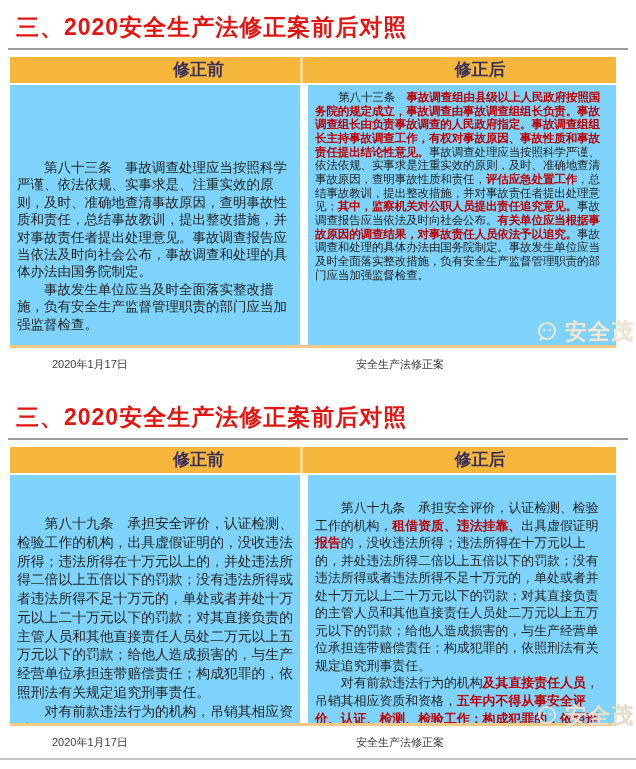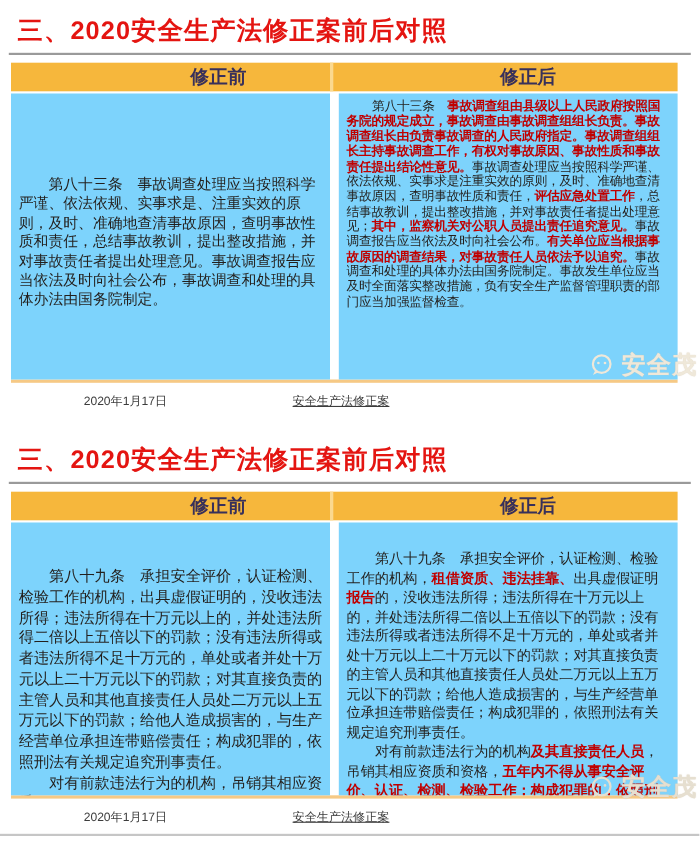--- a/index.html
+++ b/index.html
@@ -86,23 +86,23 @@
 
   .slide-footer {
     width: 616px;
     margin-top: 9px;
     display: flex;
     align-items: center;
     font-size: 11px;
     color: #3c3c3c;
     padding: 0 2px 0 4px;
   }
-  .slide-footer .f-date { width: 200px; text-align: center; }
+  .slide-footer .f-date { width: 200px; text-align: left; margin-left: 38px; }
   .slide-footer .f-page { flex: 1; text-align: center; }
-  .slide-footer .f-right { width: 200px; text-align: center; padding-right: 8px; text-decoration: underline; }
+  .slide-footer .f-right { width: 200px; text-align: right; padding-right: 8px; }
 
   .brand {
     position: absolute;
     right: 2px;
     top: 317px;
     display: flex;
     align-items: center;
     gap: 6px;
     pointer-events: none;
   }
@@ -134,20 +134,21 @@
 
       <div class="cmp-header">
         <div class="hcell before-h">修正前</div>
         <div class="hdiv"></div>
         <div class="hcell after-h">修正后</div>
       </div>
 
       <div class="cmp-body">
         <div class="col before">
             <p class="para"><span class="seg">第八十三条　事故调查处理应当按照科学严谨、依法依规、实事求是、注重实效的原则，及时、准确地查清事故原因，查明事故性质和责任，总结事故教训，提出整改措施，并对事故责任者提出处理意见。事故调查报告应当依法及时向社会公布，事故调查和处理的具体办法由国务院制定。</span></p>
+            <p class="para"><span class="seg">事故发生单位应当及时全面落实整改措施，负有安全生产监督管理职责的部门应当加强监督检查。</span></p>
           </div>
         <div class="col after">
             <p class="para"><span class="seg">第八十三条　</span><span class="seg red">事故调查组由县级以上人民政府按照国务院的规定成立，事故调查由事故调查组组长负责。事故调查组长由负责事故调查的人民政府指定。事故调查组组长主持事故调查工作，有权对事故原因、事故性质和事故责任提出结论性意见。</span><span class="seg">事故调查处理应当按照科学严谨、依法依规、实事求是注重实效的原则，及时、准确地查清事故原因，查明事故性质和责任，</span><span class="seg red">评估应急处置工作</span><span class="seg">，总结事故教训，提出整改措施，并对事故责任者提出处理意见；</span><span class="seg red">其中，监察机关对公职人员提出责任追究意见。</span><span class="seg">事故调查报告应当依法及时向社会公布。</span><span class="seg red">有关单位应当根据事故原因的调查结果，对事故责任人员依法予以追究。</span><span class="seg">事故调查和处理的具体办法由国务院制定。事故发生单位应当及时全面落实整改措施，负有安全生产监督管理职责的部门应当加强监督检查。</span></p>
           </div>
       </div>
 
       <div class="slide-footer">
         <span class="f-date">2020年1月17日</span>
         <span class="f-right">安全生产法修正案</span>
       </div>

